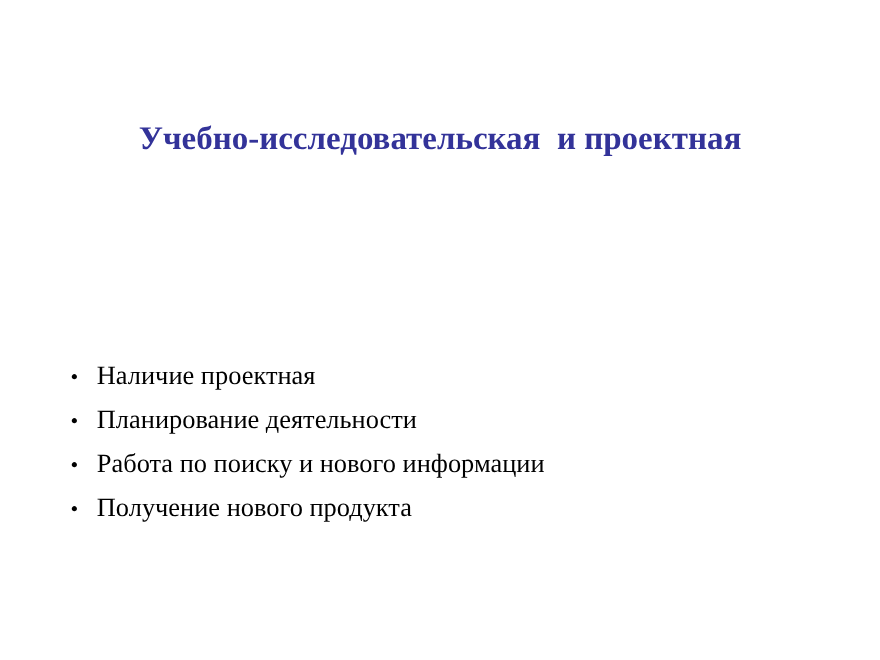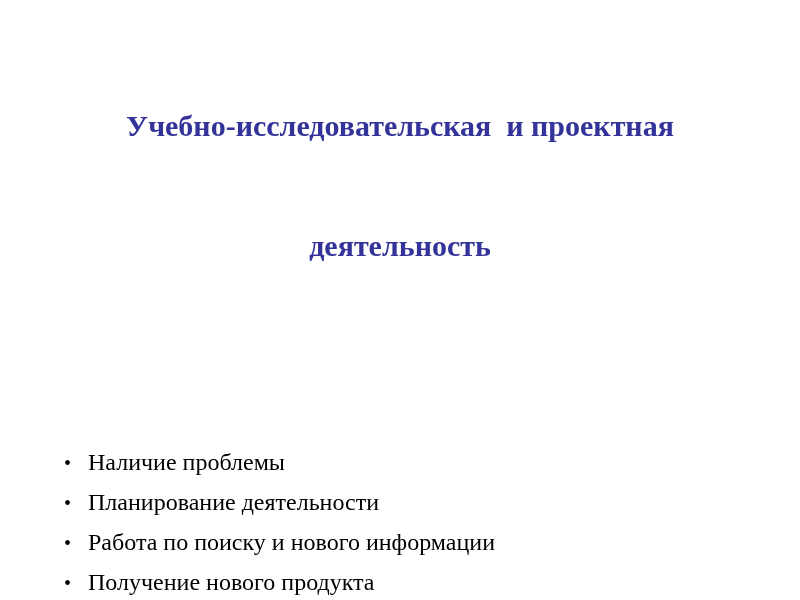--- a/index.html
+++ b/index.html
@@ -46,27 +46,26 @@
     flex: 1 1 auto;
   }
 </style>
 </head>
 <body>
 
 <div class="slide">
 
   <div class="slide-title">
     <div>Учебно-исследовательская  и проектная</div>
-    <div>деятельность</div>
   </div>
 
   <ul class="bullet-list">
     <li class="bullet-item">
       <span class="bullet-marker">•</span>
-      <span class="bullet-text">Наличие проблемы</span>
+      <span class="bullet-text">Наличие проектная</span>
     </li>
     <li class="bullet-item">
       <span class="bullet-marker">•</span>
       <span class="bullet-text">Планирование деятельности</span>
     </li>
     <li class="bullet-item">
       <span class="bullet-marker">•</span>
       <span class="bullet-text">Работа по поиску и нового информации</span>
     </li>
     <li class="bullet-item">

